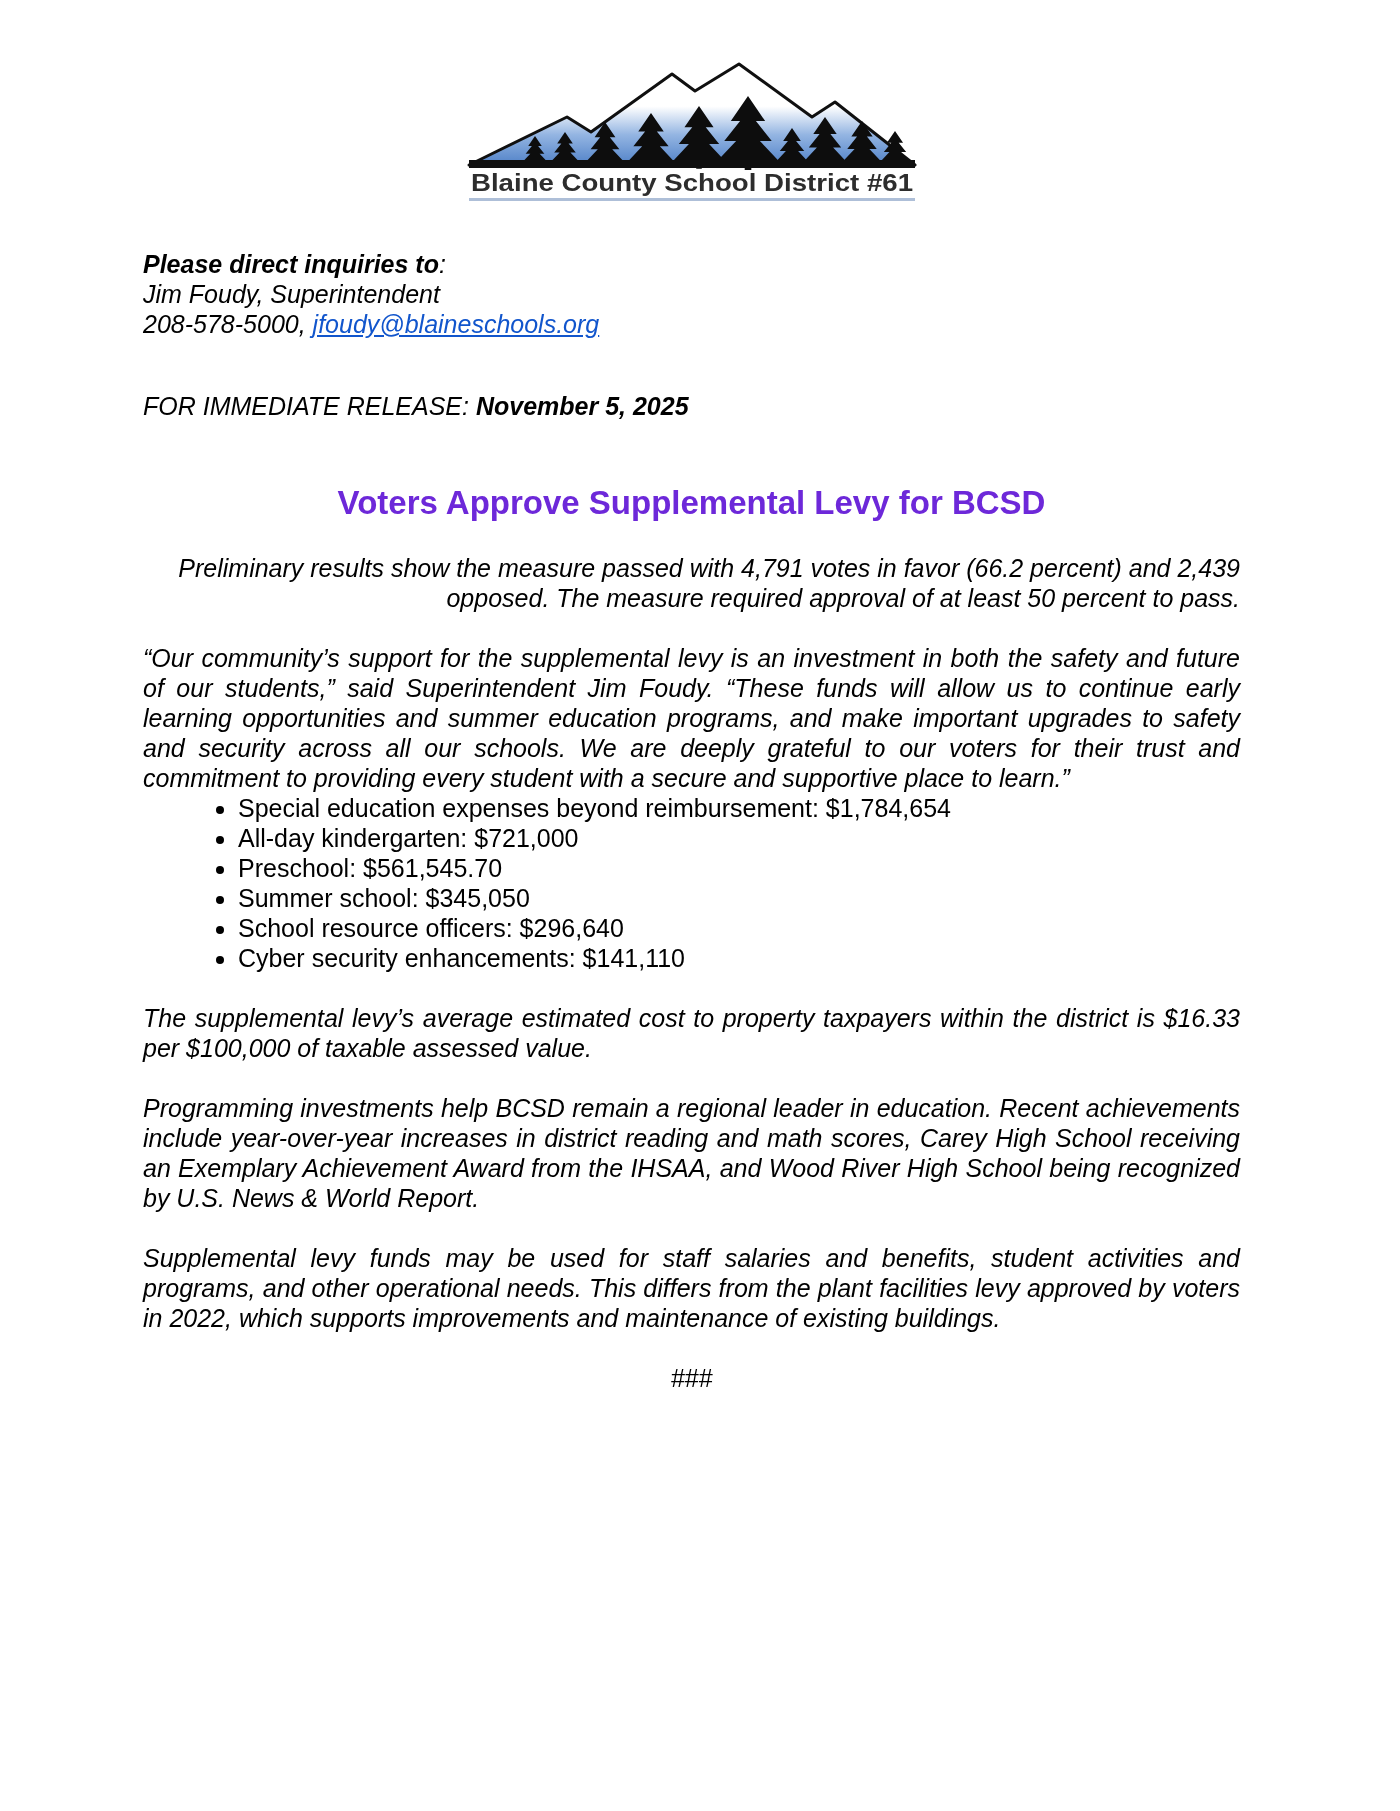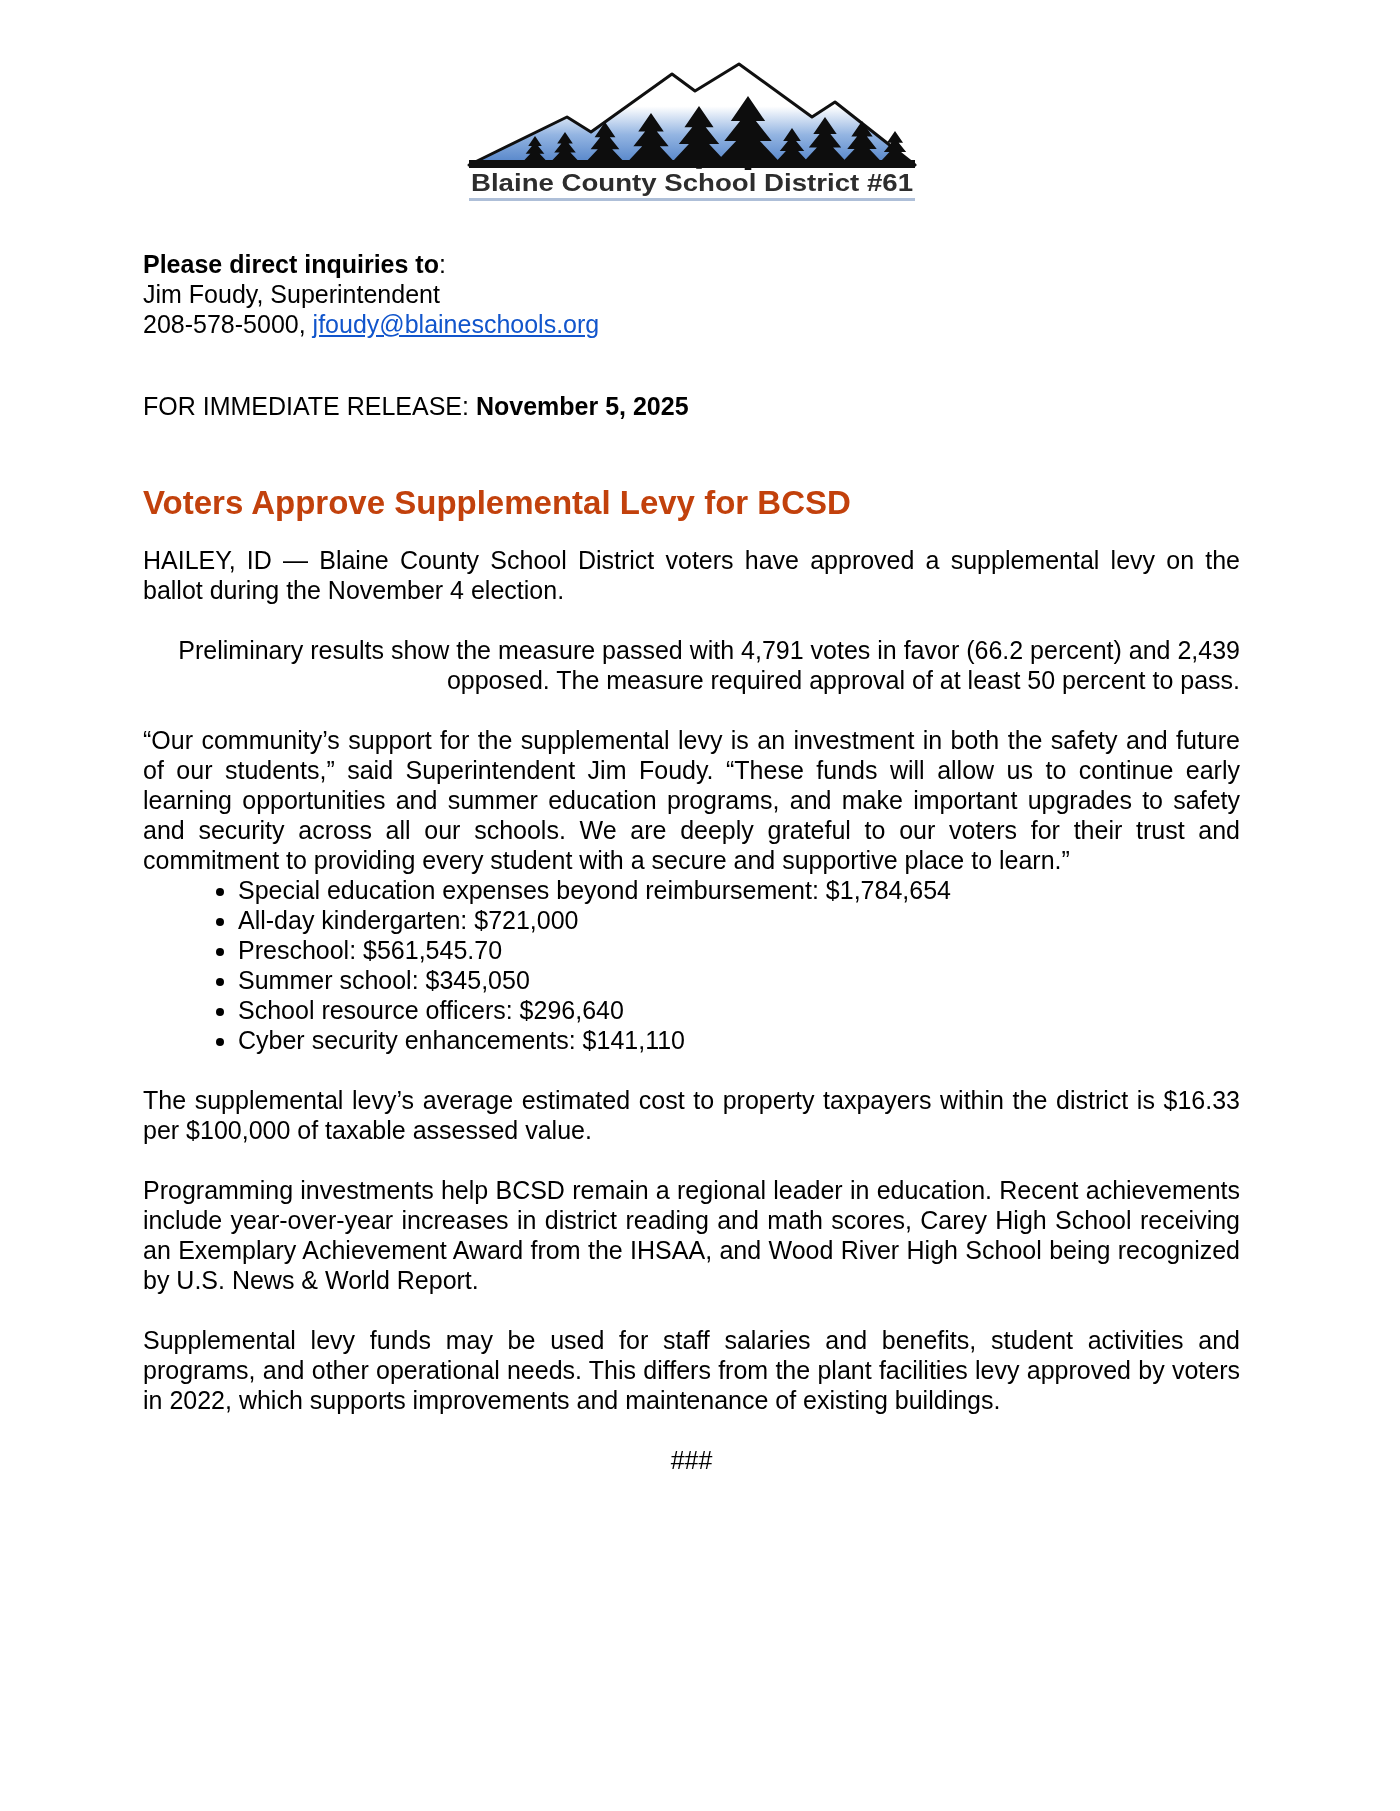--- a/index.html
+++ b/index.html
@@ -9,39 +9,40 @@
     margin:0 auto;
     background:#ffffff;
     box-sizing:border-box;
     padding:61px 160px 0 143px;
     font-family:"Liberation Sans", sans-serif;
     font-size:25px;
     line-height:30px;
     color:#000000;
     overflow:hidden;
   }
-  p { margin:0; }
+  p { margin:0;font-style:italic; }
   .b { font-weight:bold; }
   .logo-wrap { width:450px; margin:0 auto; }
   .logo-wrap svg { display:block; width:450px; height:142px; }
   .logo-text {
     font-family:"Liberation Sans", sans-serif;
     font-weight:bold;
     font-size:24px;
     fill:#2d2d2d;
   }
   .contact { margin-top:46px; }
   .release { margin-top:52px; }
   .email-link { color:#1155cc; text-decoration:underline; cursor:pointer; }
   h1.headline {
     margin:62px 0 0 0;
     font-size:33px;
     line-height:40px;
     font-weight:bold;
-    color:#c2410c;
+    text-align:center;
+    color:#6d28d9;
   }
   .para { margin-top:30px;text-align:right; }
   .lede { margin-top:22px; }
   .j { text-align:justify; }
   ul.alloc {
     margin:0;
     padding-left:95px;
     list-style:disc outside;
   }
   ul.alloc li { line-height:30px; }
@@ -90,21 +91,20 @@
   <div class="contact">
     <p><span class="b">Please direct inquiries to</span><span>:</span></p>
     <p>Jim Foudy, Superintendent</p>
     <p><span>208-578-5000, </span><a class="email-link" href="#">jfoudy@blaineschools.org</a></p>
   </div>
 
   <p class="release"><span>FOR IMMEDIATE RELEASE: </span><span class="b">November 5, 2025</span></p>
 
   <h1 class="headline">Voters Approve Supplemental Levy for BCSD</h1>
 
-  <p class="para lede j">HAILEY, ID — Blaine County School District voters have approved a supplemental levy on the ballot during the November 4 election.</p>
 
   <p class="para">Preliminary results show the measure passed with 4,791 votes in favor (66.2 percent) and 2,439 opposed. The measure required approval of at least 50 percent to pass.</p>
 
   <p class="para j">“Our community’s support for the supplemental levy is an investment in both the safety and future of our students,” said Superintendent Jim Foudy. “These funds will allow us to continue early learning opportunities and summer education programs, and make important upgrades to safety and security across all our schools. We are deeply grateful to our voters for their trust and commitment to providing every student with a secure and supportive place to learn.”</p>
 
 
   <ul class="alloc">
     <li>Special education expenses beyond reimbursement: $1,784,654</li>
     <li>All-day kindergarten: $721,000</li>
     <li>Preschool: $561,545.70</li>

